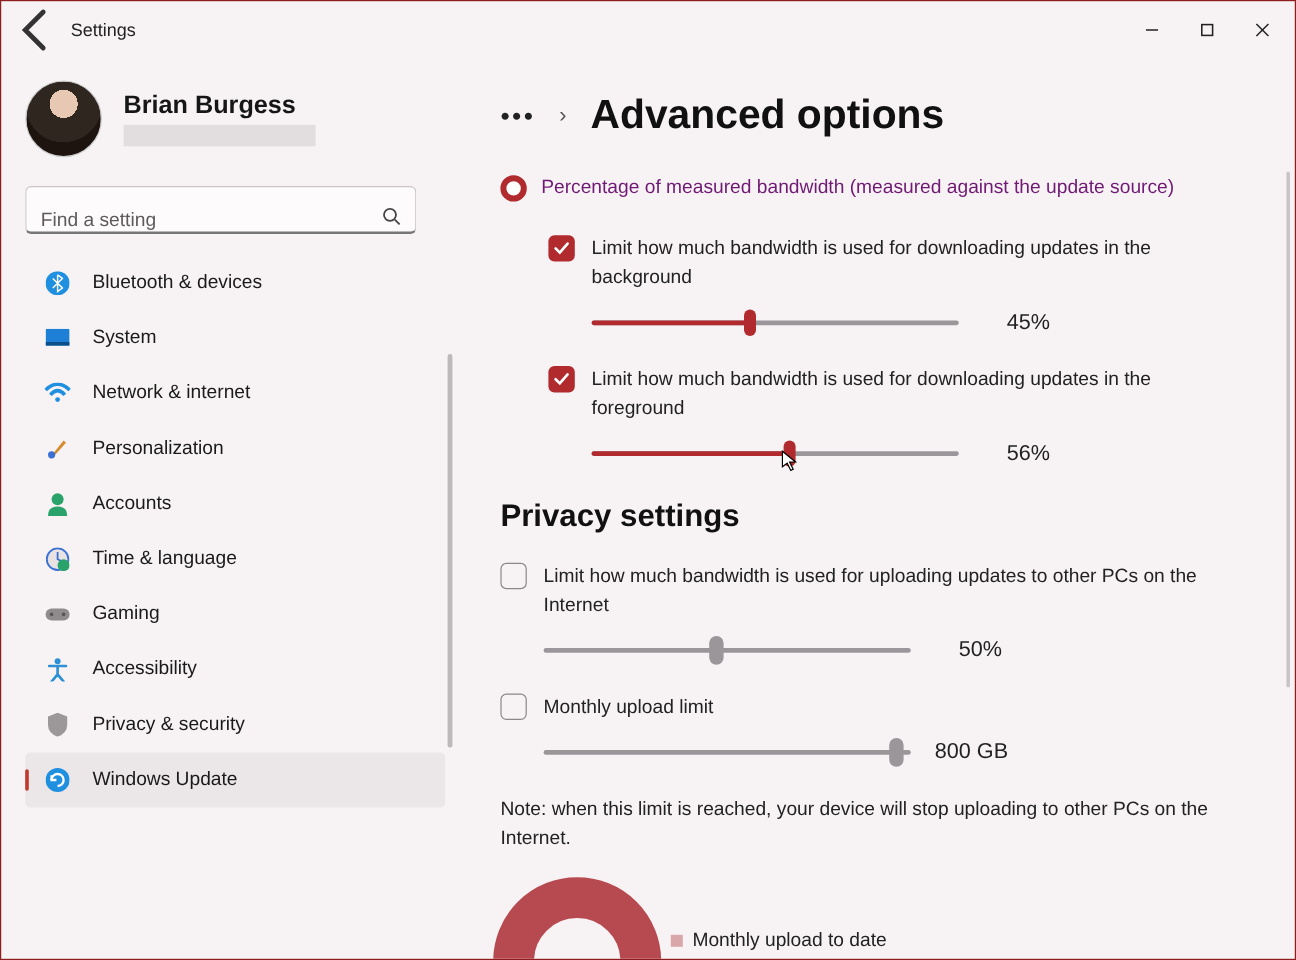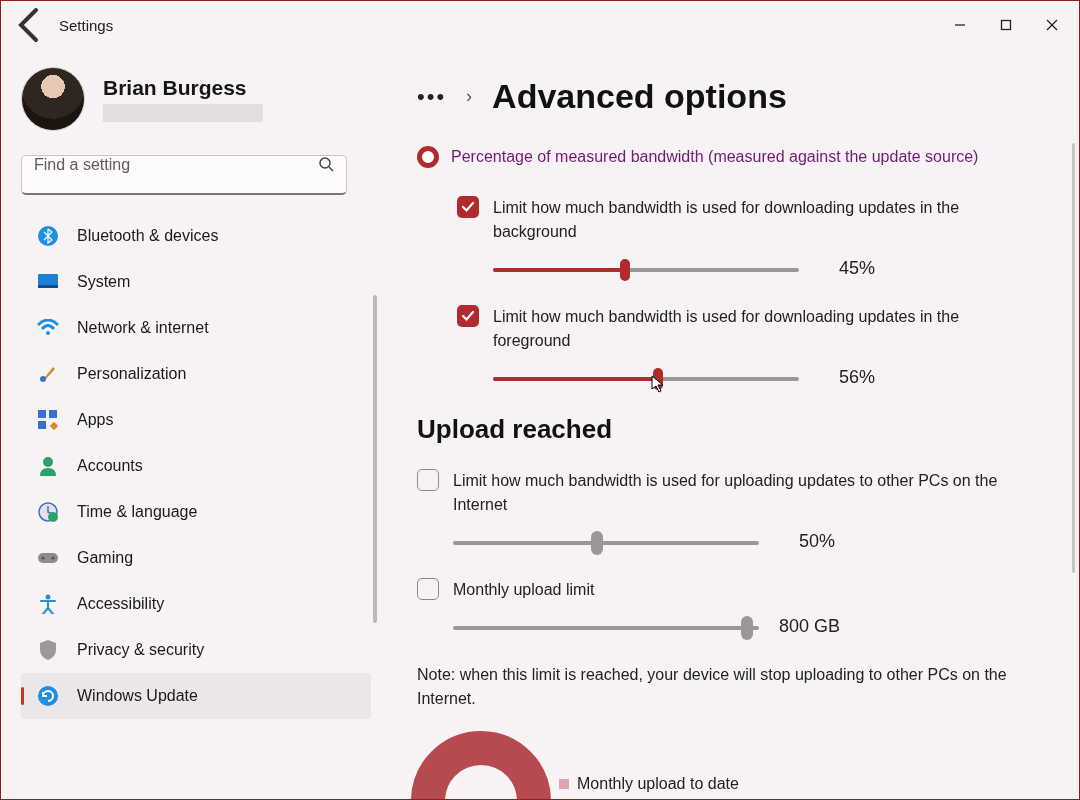--- a/index.html
+++ b/index.html
@@ -13,21 +13,21 @@
   .win-btn svg { width:12px; height:12px; }
 
   .layout { display:flex; height:calc(100% - 48px); }
 
   .sidebar { width:370px; padding:18px 0 0 20px; position:relative; }
   .profile { display:flex; align-items:center; gap:18px; margin-bottom:24px; }
   .avatar { width:64px; height:64px; border-radius:50%; background:radial-gradient(circle at 50% 30%, #e7c9b3 0 22%, #2f2620 22% 40%, #2f2620 40% 60%, #1d140f 60% 100%); border:1px solid #ccc; background-size:cover; }
   .profile-name { font-size:21px; font-weight:600; color:#161616; }
   .redacted { width:160px; height:18px; background:#e2dedf; margin-top:4px; }
 
-  .search { width:326px; height:40px; border:1px solid #c9c5c6; border-bottom:2px solid #777; border-radius:5px; background:#fdfbfb; display:flex; align-items:flex-start; padding:0 12px; margin-bottom:18px; }
+  .search { width:326px; height:40px; border:1px solid #c9c5c6; border-bottom:2px solid #777; border-radius:5px; background:#fdfbfb; display:flex; align-items:flex-end; padding:0 12px; margin-bottom:18px; }
   .search input { flex:1; border:none; background:transparent; font-size:16px; outline:none; color:#333; }
   .search input::placeholder { color:#5f5a5c; }
   .search-icon { font-size:16px; color:#4a4546; }
 
   .nav { width:350px; }
   .nav-item { height:46px; display:flex; align-items:center; gap:18px; padding:0 16px; border-radius:4px; font-size:16px; color:#1a1a1a; cursor:default; position:relative; }
   .nav-item.active { background:#ebe6e7; }
   .nav-item.active::before { content:""; position:absolute; left:0; top:14px; bottom:14px; width:3px; background:#c0392b; border-radius:2px; }
   .nav-ico { width:22px; height:22px; display:flex; align-items:center; justify-content:center; }
   .nav-scroll { position:absolute; right:-6px; top:246px; width:4px; height:328px; background:#bdb8ba; border-radius:2px; }
@@ -42,21 +42,21 @@
   .radio { width:22px; height:22px; border:5px solid #b02a2e; border-radius:50%; background:#fff; }
   .radio-label { font-size:16px; color:#701a75;text-align:center; }
 
   .opt-block { display:flex; gap:14px; margin-left:40px; margin-bottom:14px; }
   .chk { width:22px; height:22px; border-radius:5px; flex:0 0 22px; display:flex; align-items:center; justify-content:center; }
   .chk.on { background:#b02a2e; color:#fff; }
   .chk.off { border:1.5px solid #8b878a; background:#f7f3f4; }
   .chk svg { width:14px; height:14px; }
   .opt-text { font-size:16px; color:#222; max-width:520px; line-height:1.5; }
 
-  .slider-row { display:flex; align-items:flex-end; gap:40px; margin:14px 0 26px 76px; }
+  .slider-row { display:flex; align-items:flex-start; gap:40px; margin:14px 0 26px 76px; }
   .slider { width:306px; height:20px; position:relative; }
   .slider .track { position:absolute; top:9px; left:0; right:0; height:4px; background:#9a9699; border-radius:2px; }
   .slider .fill { position:absolute; top:9px; left:0; height:4px; background:#b02a2e; border-radius:2px; }
   .slider .thumb { position:absolute; top:0; width:10px; height:22px; border-radius:5px; background:#b02a2e; }
   .slider.gray .thumb { background:#9a9699; width:12px; height:24px; border-radius:6px; top:-1px; }
   .slider-val { font-size:18px; color:#222; font-weight:500; }
 
   .section-title { font-size:26px; font-weight:600; color:#111; margin:14px 0 24px 0; }
   .note { font-size:16px; color:#222; max-width:620px; line-height:1.5; margin-top:6px; }
 
@@ -152,31 +152,20 @@
         <span class="nav-ico">
             <svg width="20" height="20" viewBox="0 0 20 20">
               <path d="M3 17 L7 13 L15 3 L17 5 L8 15 L3 17" fill="#d68b2e"></path>
               <circle cx="5" cy="15" r="3" fill="#3a6fd4"></circle>
             </svg>
           </span>
         <span>Personalization</span>
       </div>
       <div class="nav-item">
         <span class="nav-ico">
-            <svg width="20" height="20" viewBox="0 0 20 20">
-              <rect x="0" y="0" width="8" height="8" fill="#3a6fd4"></rect>
-              <rect x="11" y="0" width="8" height="8" fill="#3a6fd4"></rect>
-              <rect x="0" y="11" width="8" height="8" fill="#3a6fd4"></rect>
-              <rect x="13" y="13" width="6" height="6" fill="#d68b2e" transform="rotate(45 16 16)"></rect>
-            </svg>
-          </span>
-        <span>Apps</span>
-      </div>
-      <div class="nav-item">
-        <span class="nav-ico">
             <svg width="18" height="20" viewBox="0 0 18 20">
               <circle cx="9" cy="6" r="5" fill="#2aa36b"></circle>
               <path d="M1 20 Q1 12 9 12 Q17 12 17 20" fill="#2aa36b"></path>
             </svg>
           </span>
         <span>Accounts</span>
       </div>
       <div class="nav-item">
         <span class="nav-ico">
             <svg width="20" height="20" viewBox="0 0 20 20">
@@ -267,21 +256,21 @@
     </div>
     <div class="slider-row">
       <div class="slider">
         <div class="track"></div>
           <div class="fill" style="width:54%"></div>
           <div class="thumb" style="left:calc(54% - 5px)"></div>
       </div>
       <span class="slider-val">56%</span>
     </div>
 
-    <h2 class="section-title">Upload reached</h2>
+    <h2 class="section-title">Privacy settings</h2>
 
     <div class="opt-block" style="margin-left:0">
       <div class="chk off"></div>
       <div class="opt-text" style="max-width:580px">Limit how much bandwidth is used for uploading updates to other PCs on the Internet</div>
     </div>
     <div class="slider-row" style="margin-left:36px">
       <div class="slider gray">
         <div class="track"></div>
           <div class="thumb" style="left:calc(47% - 6px)"></div>
       </div>

